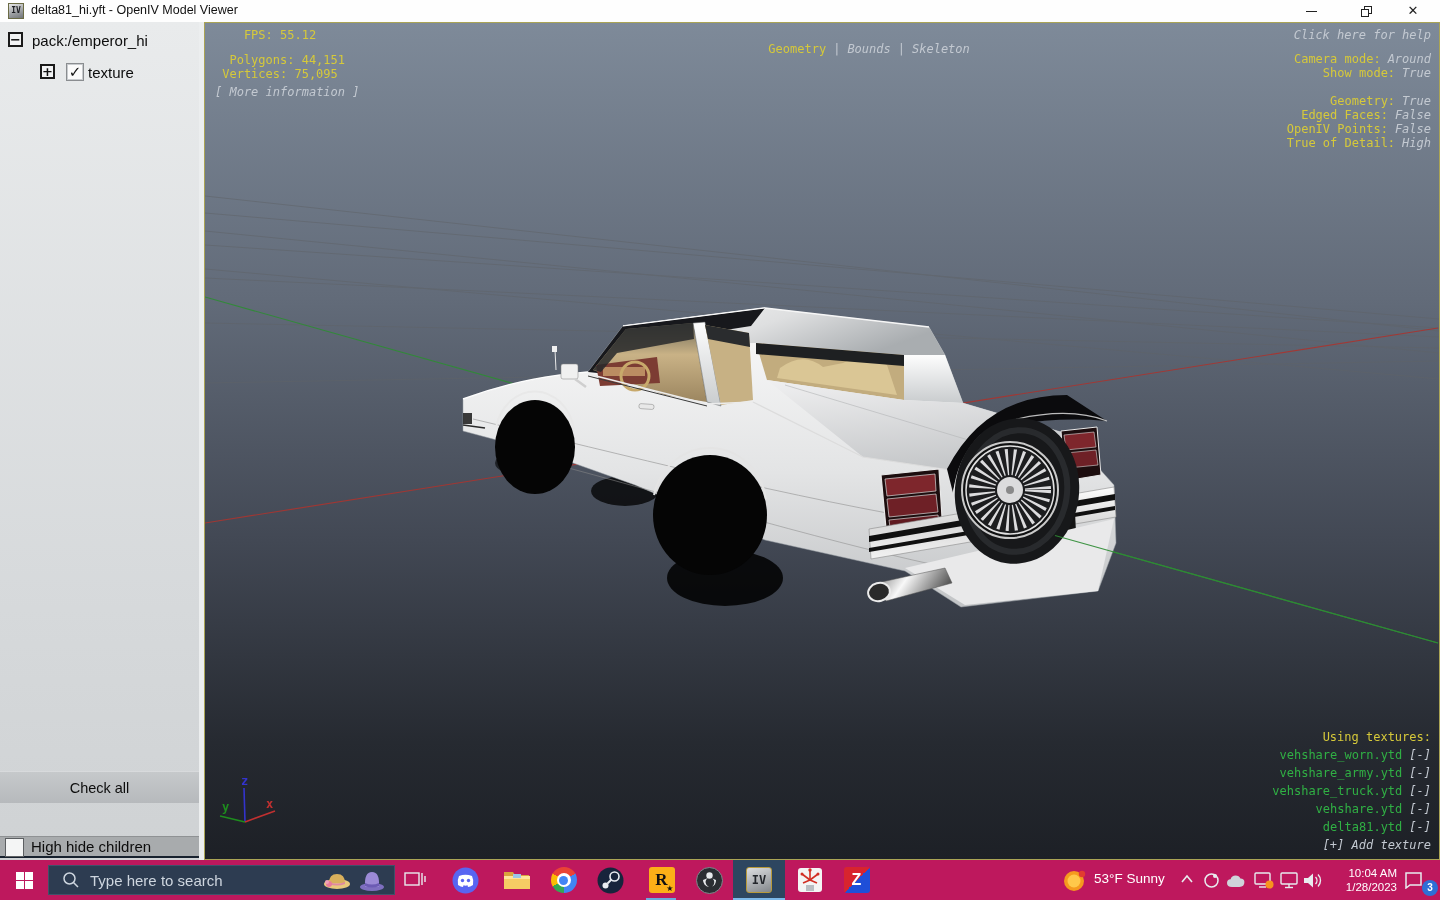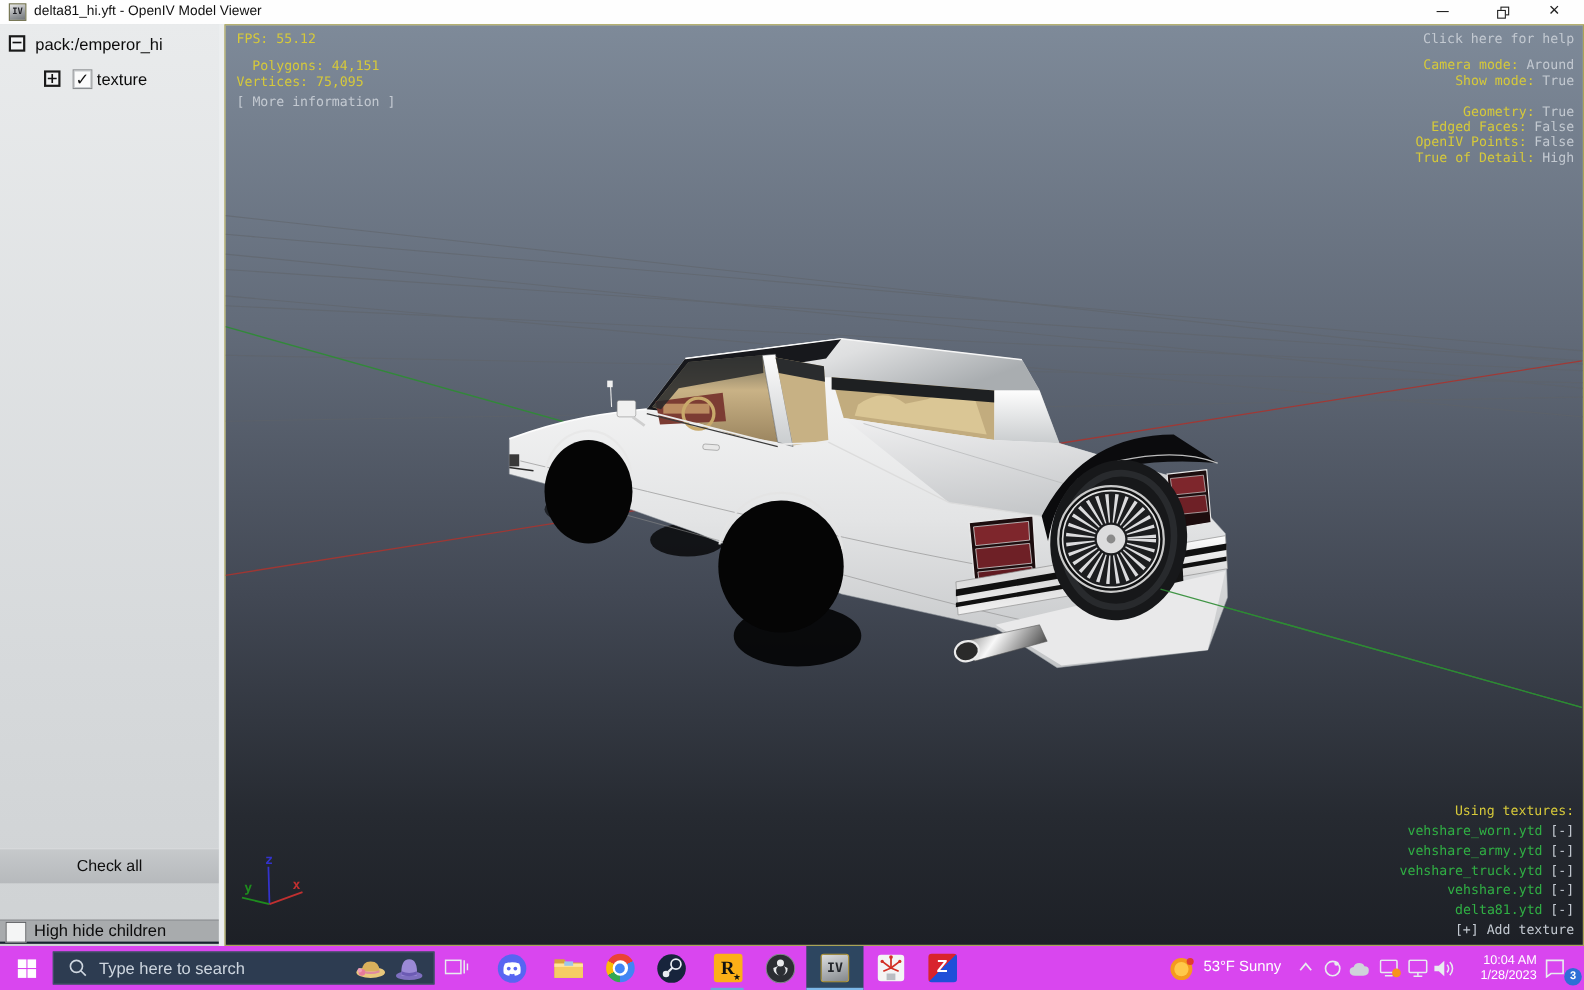--- a/index.html
+++ b/index.html
@@ -40,27 +40,27 @@
 
   
   #viewport { position:absolute; left:204px; top:22px; width:1236px; height:838px;
     border:1px solid #aaa455;
     background:linear-gradient(180deg,#7e8a99 0%,#68embedded 0,#68embedded 0); }
   #viewport { background:linear-gradient(180deg,#7e8a99 0%,#626b79 33%,#424854 62%,#262a31 86%,#1d2026 100%); }
   #scene { position:absolute; left:0; top:0; }
 
   .hud { position:absolute; font:12px/14px "DejaVu Sans Mono",monospace; white-space:pre; }
   .y  { color:#d6c93a; }
-  .g  { color:#c3c9d1; }
+  .g  { color:#c3c9d1;font-style:italic; }
   .grn{ color:#30b044; }
   .right { right:8px; text-align:right; }
   .gap { margin-left:7px; }
 
   
-  #taskbar { position:absolute; left:0; top:860px; width:1440px; height:40px; background:#d946ef; }
+  #taskbar { position:absolute; left:0; top:860px; width:1440px; height:40px; background:#be185d; }
   .tbtn { position:absolute; top:0; height:40px; display:flex; align-items:center; justify-content:center; }
   #search-box { position:absolute; left:48px; top:5px; width:347px; height:30px; background:#2d3c51;
     border:1px solid #41526a; display:flex; align-items:center; }
   #search-text { color:#ced6df; font-size:15px; margin-left:10px; flex:1; }
   .underline { position:absolute; bottom:0; height:2px; background:#6aa9dd; }
   #openiv-btn { background:#2d4660; box-shadow:0 -1px 0 #3a587a inset; }
   .tile { border-radius:3px; }
   #tray { position:absolute; left:1050px; top:0; width:390px; height:52px; color:#fff; }
   .trayicon { position:absolute; top:12px; }
   #clock { position:absolute; right:43px; top:6px; text-align:right; font-size:11.5px; line-height:14px; color:#fff; }
@@ -248,25 +248,28 @@
       <g stroke-width="1.6" font-family="DejaVu Sans Mono, monospace" font-size="12" font-weight="bold">
         <line x1="40" y1="799" x2="39" y2="765" stroke="#3333cc"></line>
         <line x1="40" y1="799" x2="15" y2="793" stroke="#1e8c1e"></line>
         <line x1="40" y1="799" x2="70" y2="788" stroke="#c03030"></line>
         <text x="36" y="762" fill="#3333cc">z</text>
         <text x="17" y="788" fill="#1e8c1e">y</text>
         <text x="61" y="785" fill="#c03030">x</text>
       </g>
     </svg>
 
-    <div class="hud y" style="left:10px; top:5px; width:130px; text-align:left">FPS: 55.12</div>
+    <div class="hud y" style="left:10px; top:5px; width:130px; text-align:center">FPS: 55.12</div>
     <div class="hud y" style="left:10px; top:30px; width:130px; text-align:right">Polygons: 44,151</div>
-    <div class="hud y" style="left:10px; top:44px; width:130px; text-align:left">Vertices: 75,095</div>
+    <div class="hud y" style="left:10px; top:44px; width:130px; text-align:center">Vertices: 75,095</div>
     <div class="hud g" style="left:10px; top:62px">[ More information ]</div>
 
+    <div class="hud" style="left:520px; top:5px">
+      <span class="y">Geometry</span><span class="g gap">|</span><span class="g gap">Bounds</span><span class="g gap">|</span><span class="g gap">Skeleton</span>
+    </div>
 
     <div class="hud g right" style="top:5px">Click here for help</div>
     <div class="hud right" style="top:29px"><span class="y">Camera mode:</span><span class="g gap">Around</span></div>
     <div class="hud right" style="top:43px"><span class="y">Show mode:</span><span class="g gap">True</span></div>
     <div class="hud right" style="top:71px"><span class="y">Geometry:</span><span class="g gap">True</span></div>
     <div class="hud right" style="top:85px"><span class="y">Edged Faces:</span><span class="g gap">False</span></div>
     <div class="hud right" style="top:99px"><span class="y">OpenIV Points:</span><span class="g gap">False</span></div>
     <div class="hud right" style="top:113px"><span class="y">True of Detail:</span><span class="g gap">High</span></div>
 
     <div class="hud y right" style="top:707px">Using textures:</div>

